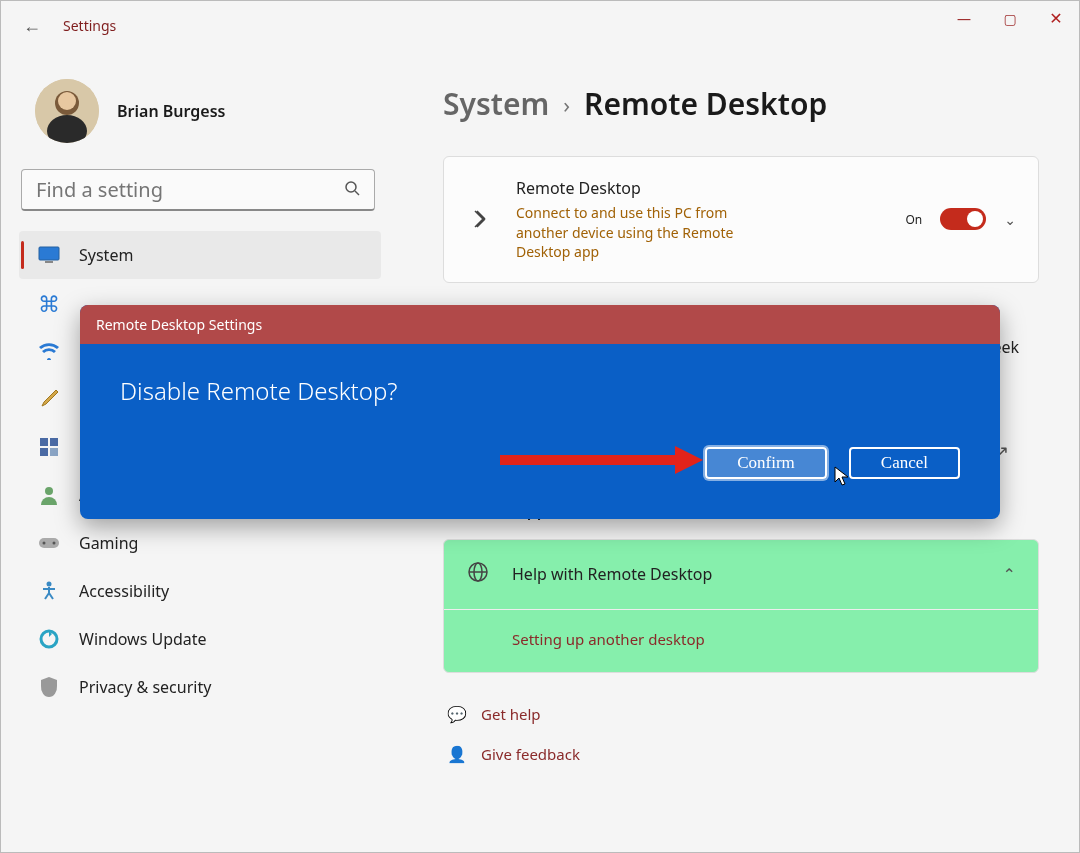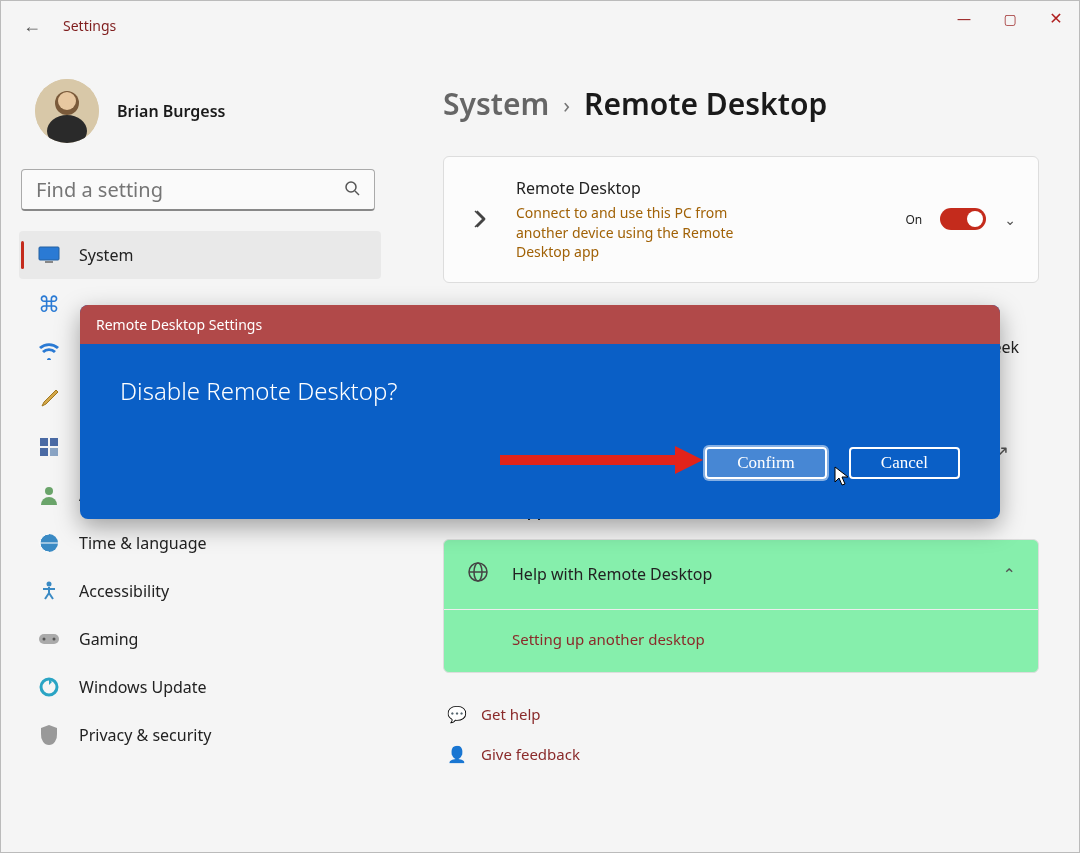--- a/index.html
+++ b/index.html
@@ -163,45 +163,36 @@
           <span class="nav-icon">
               <svg width="20" height="20" viewBox="0 0 20 20" fill="#6aa46a">
                 <circle cx="10" cy="6" r="4"></circle>
                 <path d="M2 20 a8 8 0 0 1 16 0 z"></path>
               </svg>
             </span>
           <span>Accounts</span>
         </div>
         <div class="nav-item">
           <span class="nav-icon">
-              <svg width="22" height="22" viewBox="0 0 22 22">
-                <circle cx="11" cy="11" r="9" fill="#3a8ac4"></circle>
-                <path d="M11 2 a9 9 0 0 0 0 18 M2 11 h18" stroke="white" fill="none"></path>
-              </svg>
-            </span>
-          <span>Time &amp; language</span>
-        </div>
-        <div class="nav-item">
-          <span class="nav-icon">
-              <svg width="20" height="20" viewBox="0 0 20 20" fill="#3a8ac4">
-                <circle cx="10" cy="3" r="2.5"></circle>
-                <path d="M10 6 L10 12 M4 8 L16 8 M10 12 L6 18 M10 12 L14 18" stroke="#3a8ac4" stroke-width="2" fill="none"></path>
-              </svg>
-            </span>
-          <span>Accessibility</span>
-        </div>
-        <div class="nav-item">
-          <span class="nav-icon">
               <svg width="22" height="16" viewBox="0 0 22 16">
                 <rect x="1" y="3" width="20" height="10" rx="5" fill="#aaa"></rect>
                 <circle cx="6" cy="8" r="1.5" fill="#555"></circle>
                 <circle cx="16" cy="8" r="1.5" fill="#555"></circle>
               </svg>
             </span>
           <span>Gaming</span>
+        </div>
+        <div class="nav-item">
+          <span class="nav-icon">
+              <svg width="20" height="20" viewBox="0 0 20 20" fill="#3a8ac4">
+                <circle cx="10" cy="3" r="2.5"></circle>
+                <path d="M10 6 L10 12 M4 8 L16 8 M10 12 L6 18 M10 12 L14 18" stroke="#3a8ac4" stroke-width="2" fill="none"></path>
+              </svg>
+            </span>
+          <span>Accessibility</span>
         </div>
         <div class="nav-item">
           <span class="nav-icon">
               <svg width="20" height="20" viewBox="0 0 20 20">
                 <circle cx="10" cy="10" r="8" fill="none" stroke="#2aa4c4" stroke-width="3"></circle>
                 <path d="M10 2 L13 5 L10 8" fill="#2aa4c4"></path>
               </svg>
             </span>
           <span>Windows Update</span>
         </div>

